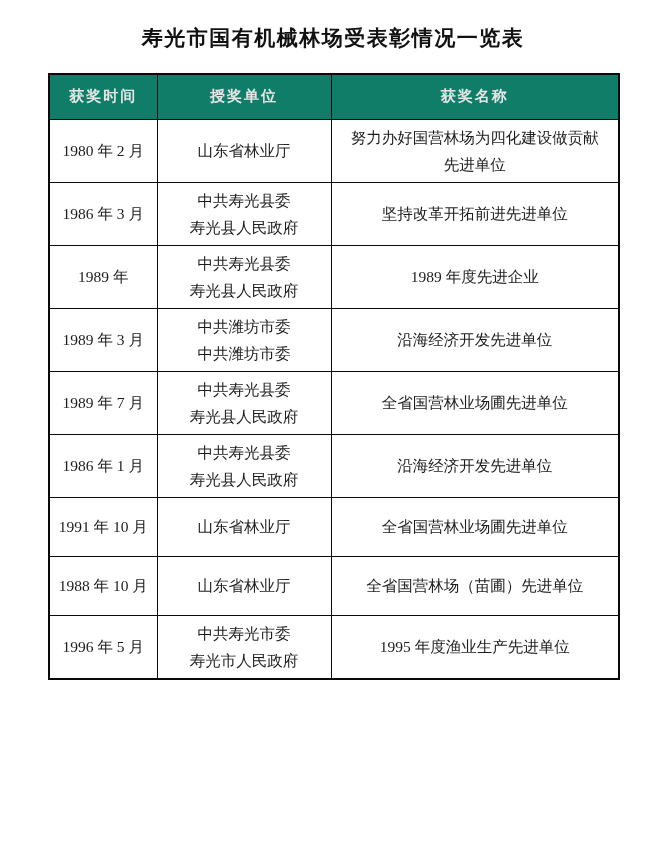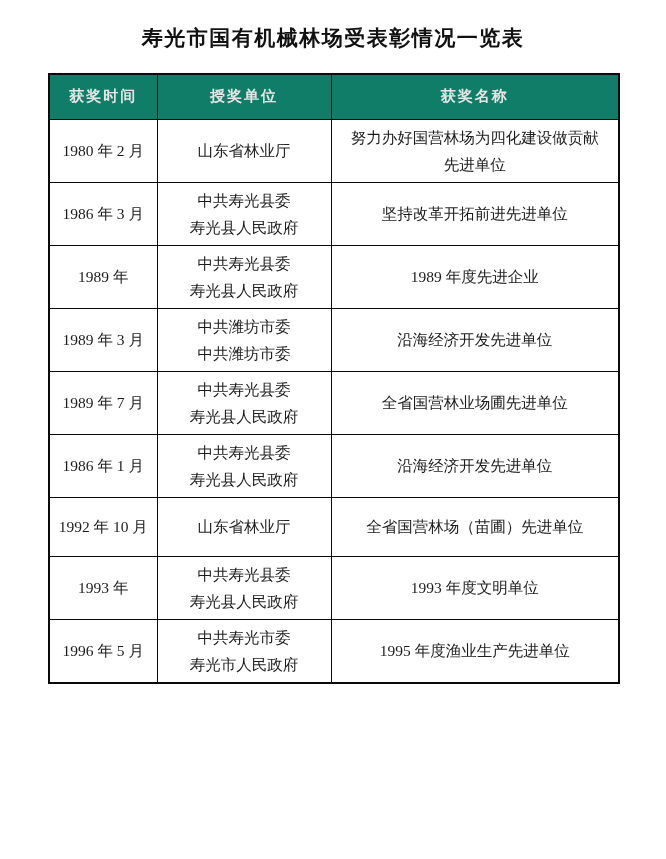--- a/index.html
+++ b/index.html
@@ -155,39 +155,38 @@
           <td class="cell-awarding-unit">
             <div class="line">中共寿光县委</div>
             <div class="line">寿光县人民政府</div>
           </td>
           <td class="cell-award-name">
             <div class="line">沿海经济开发先进单位</div>
           </td>
         </tr>
         <tr>
           <td class="cell-award-time">
-            <div class="line">1992 年 10 月</div>
+            <div class="line">1991 年 10 月</div>
           </td>
           <td class="cell-awarding-unit">
             <div class="line">山东省林业厅</div>
           </td>
           <td class="cell-award-name">
+            <div class="line">全省国营林业场圃先进单位</div>
+          </td>
+        </tr>
+        <tr>
+          <td class="cell-award-time">
+            <div class="line">1988 年 10 月</div>
+          </td>
+          <td class="cell-awarding-unit">
+            <div class="line">山东省林业厅</div>
+          </td>
+          <td class="cell-award-name">
             <div class="line">全省国营林场（苗圃）先进单位</div>
-          </td>
-        </tr>
-        <tr>
-          <td class="cell-award-time">
-            <div class="line">1993 年</div>
-          </td>
-          <td class="cell-awarding-unit">
-            <div class="line">中共寿光县委</div>
-            <div class="line">寿光县人民政府</div>
-          </td>
-          <td class="cell-award-name">
-            <div class="line">1993 年度文明单位</div>
           </td>
         </tr>
         <tr>
           <td class="cell-award-time">
             <div class="line">1996 年 5 月</div>
           </td>
           <td class="cell-awarding-unit">
             <div class="line">中共寿光市委</div>
             <div class="line">寿光市人民政府</div>
           </td>

